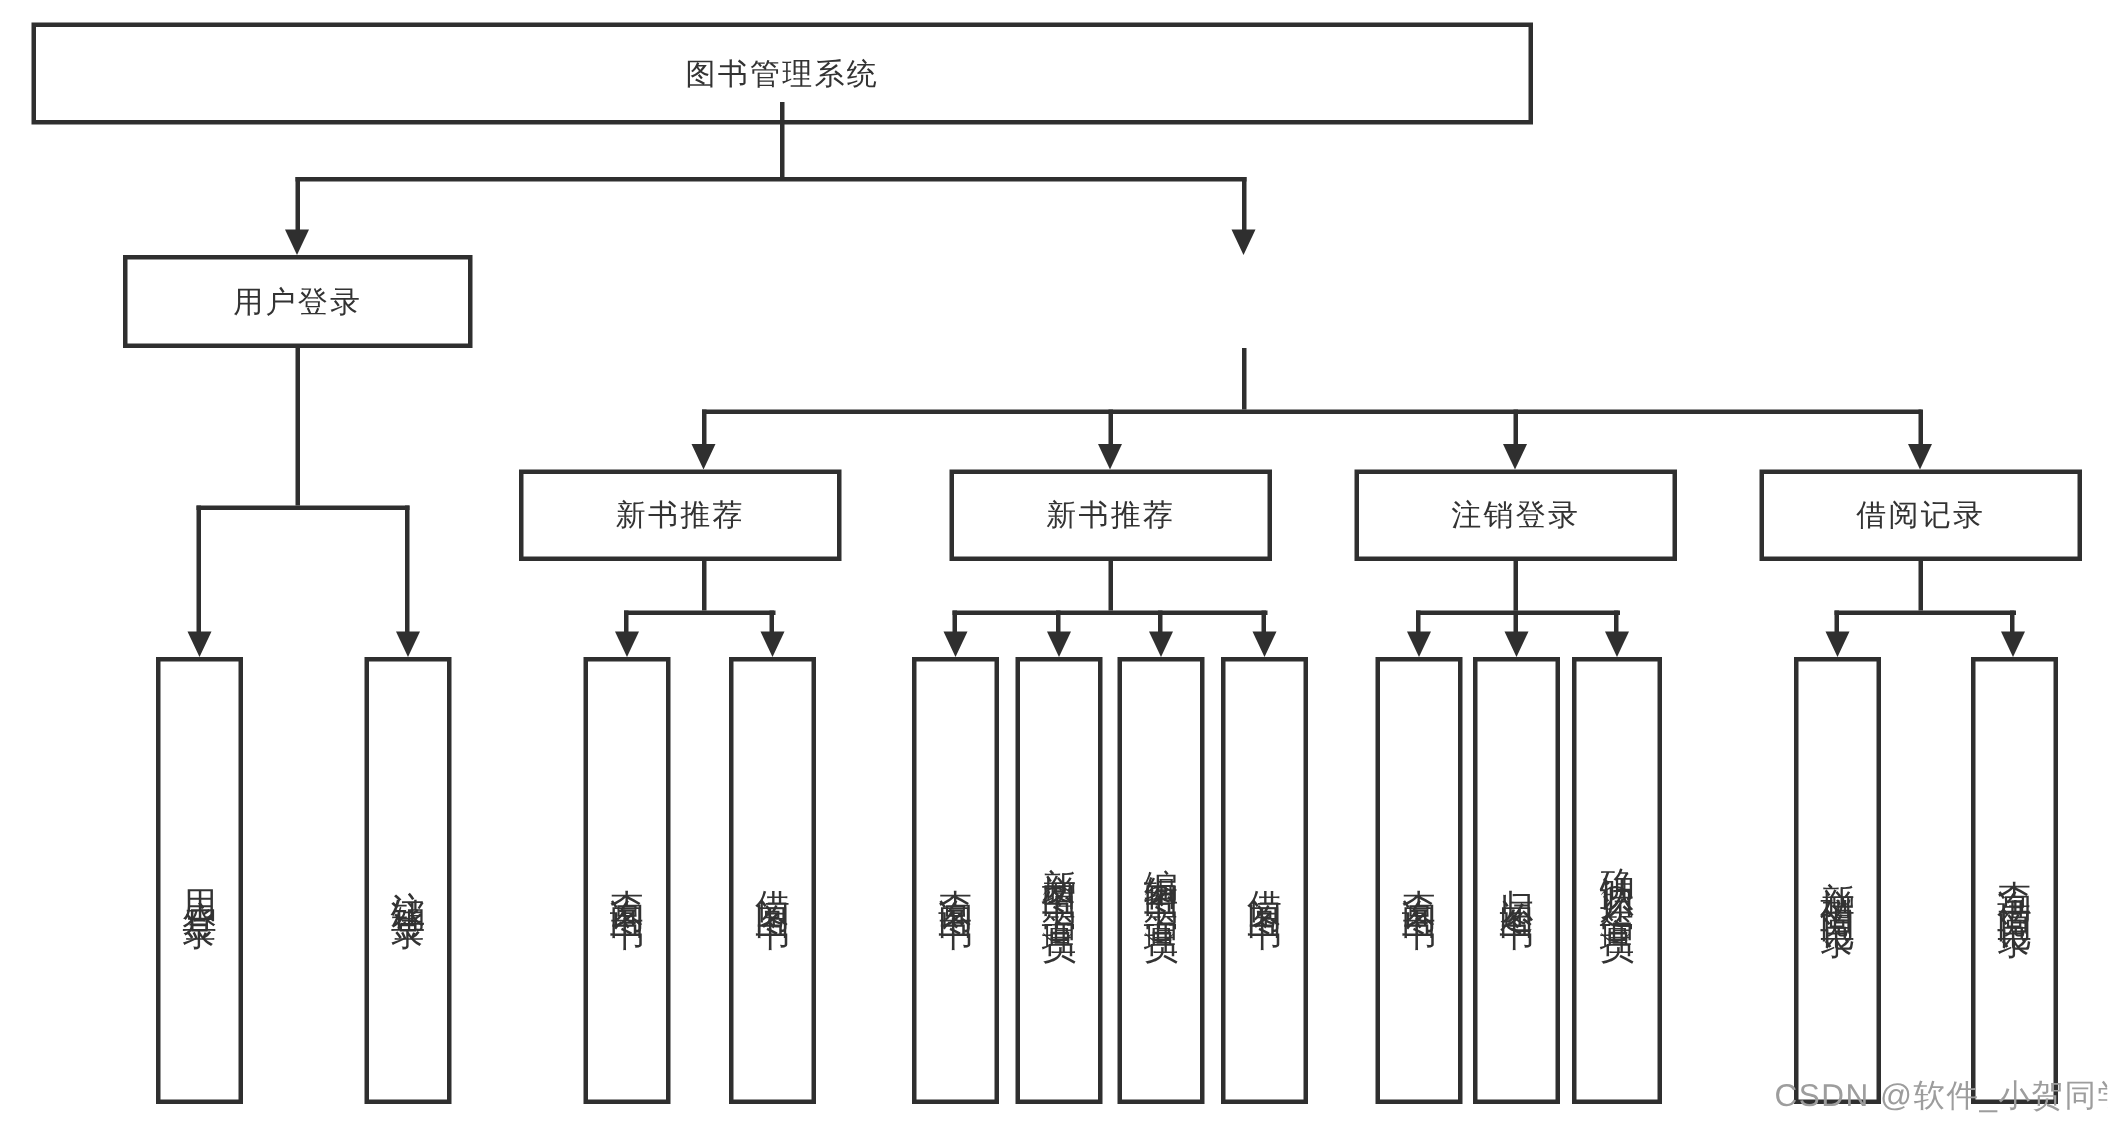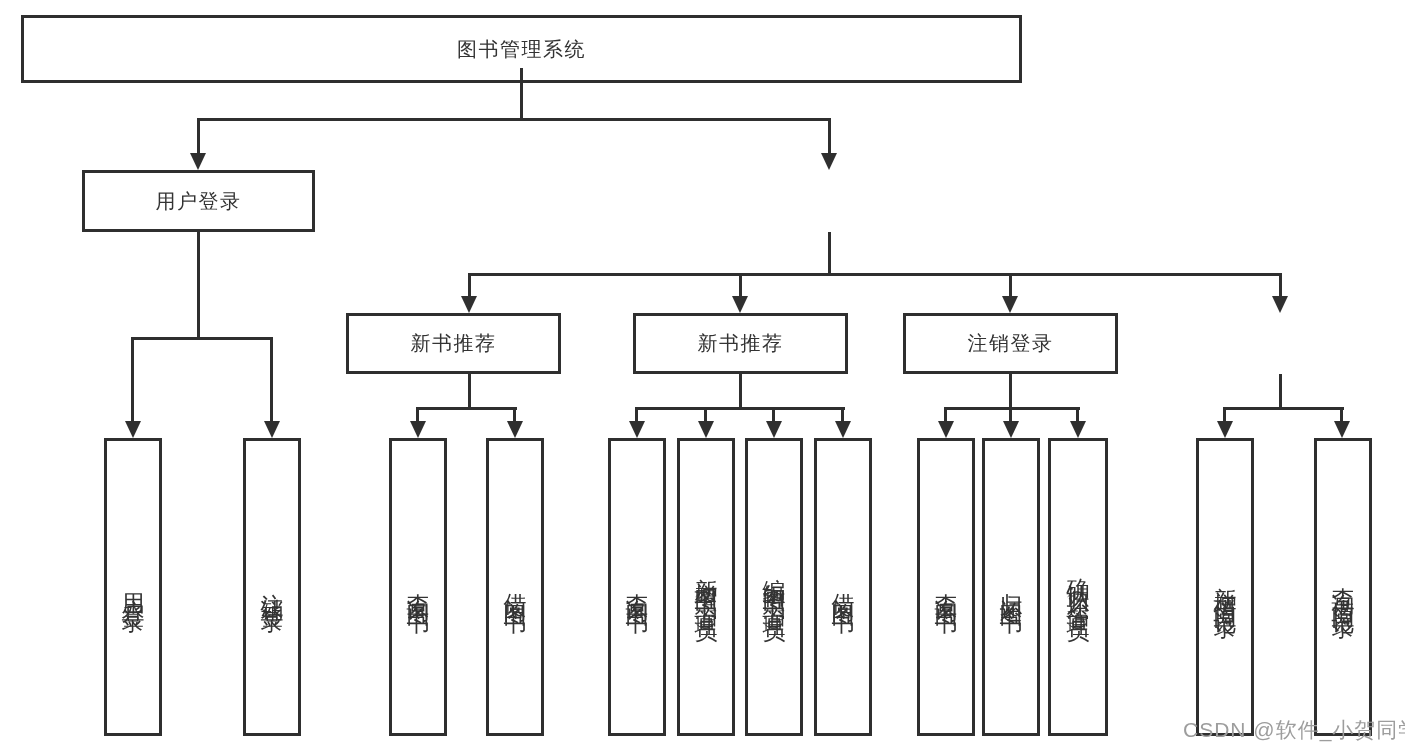--- a/index.html
+++ b/index.html
@@ -59,20 +59,21 @@
   <div class="ln" style="left:739px;top:273px;width:3px;height:24px;"></div>
   <div class="ar" style="left:732px;top:296px;"></div>
   <div class="ln" style="left:1009px;top:273px;width:3px;height:24px;"></div>
   <div class="ar" style="left:1002px;top:296px;"></div>
   <div class="ln" style="left:1279px;top:273px;width:3px;height:24px;"></div>
   <div class="ar" style="left:1272px;top:296px;"></div>
 
   <div class="bx" style="left:346px;top:313px;width:215px;height:61px;font-family:Liberation Serif, serif;">新书推荐</div>
   <div class="bx" style="left:633px;top:313px;width:215px;height:61px;">新书推荐</div>
   <div class="bx" style="left:903px;top:313px;width:215px;height:61px;">注销登录</div>
+  <div class="bx" style="left:1173px;top:313px;width:215px;height:61px;">借阅记录</div>
 
   <div class="ln" style="left:468px;top:374px;width:3px;height:33px;"></div>
   <div class="ln" style="left:416px;top:407px;width:101px;height:3px;"></div>
   <div class="ln" style="left:416px;top:407px;width:3px;height:15px;"></div>
   <div class="ar" style="left:410px;top:421px;"></div>
   <div class="ln" style="left:513px;top:407px;width:3px;height:15px;"></div>
   <div class="ar" style="left:507px;top:421px;"></div>
 
   <div class="ln" style="left:739px;top:374px;width:3px;height:33px;"></div>
   <div class="ln" style="left:635px;top:407px;width:210px;height:3px;"></div>

